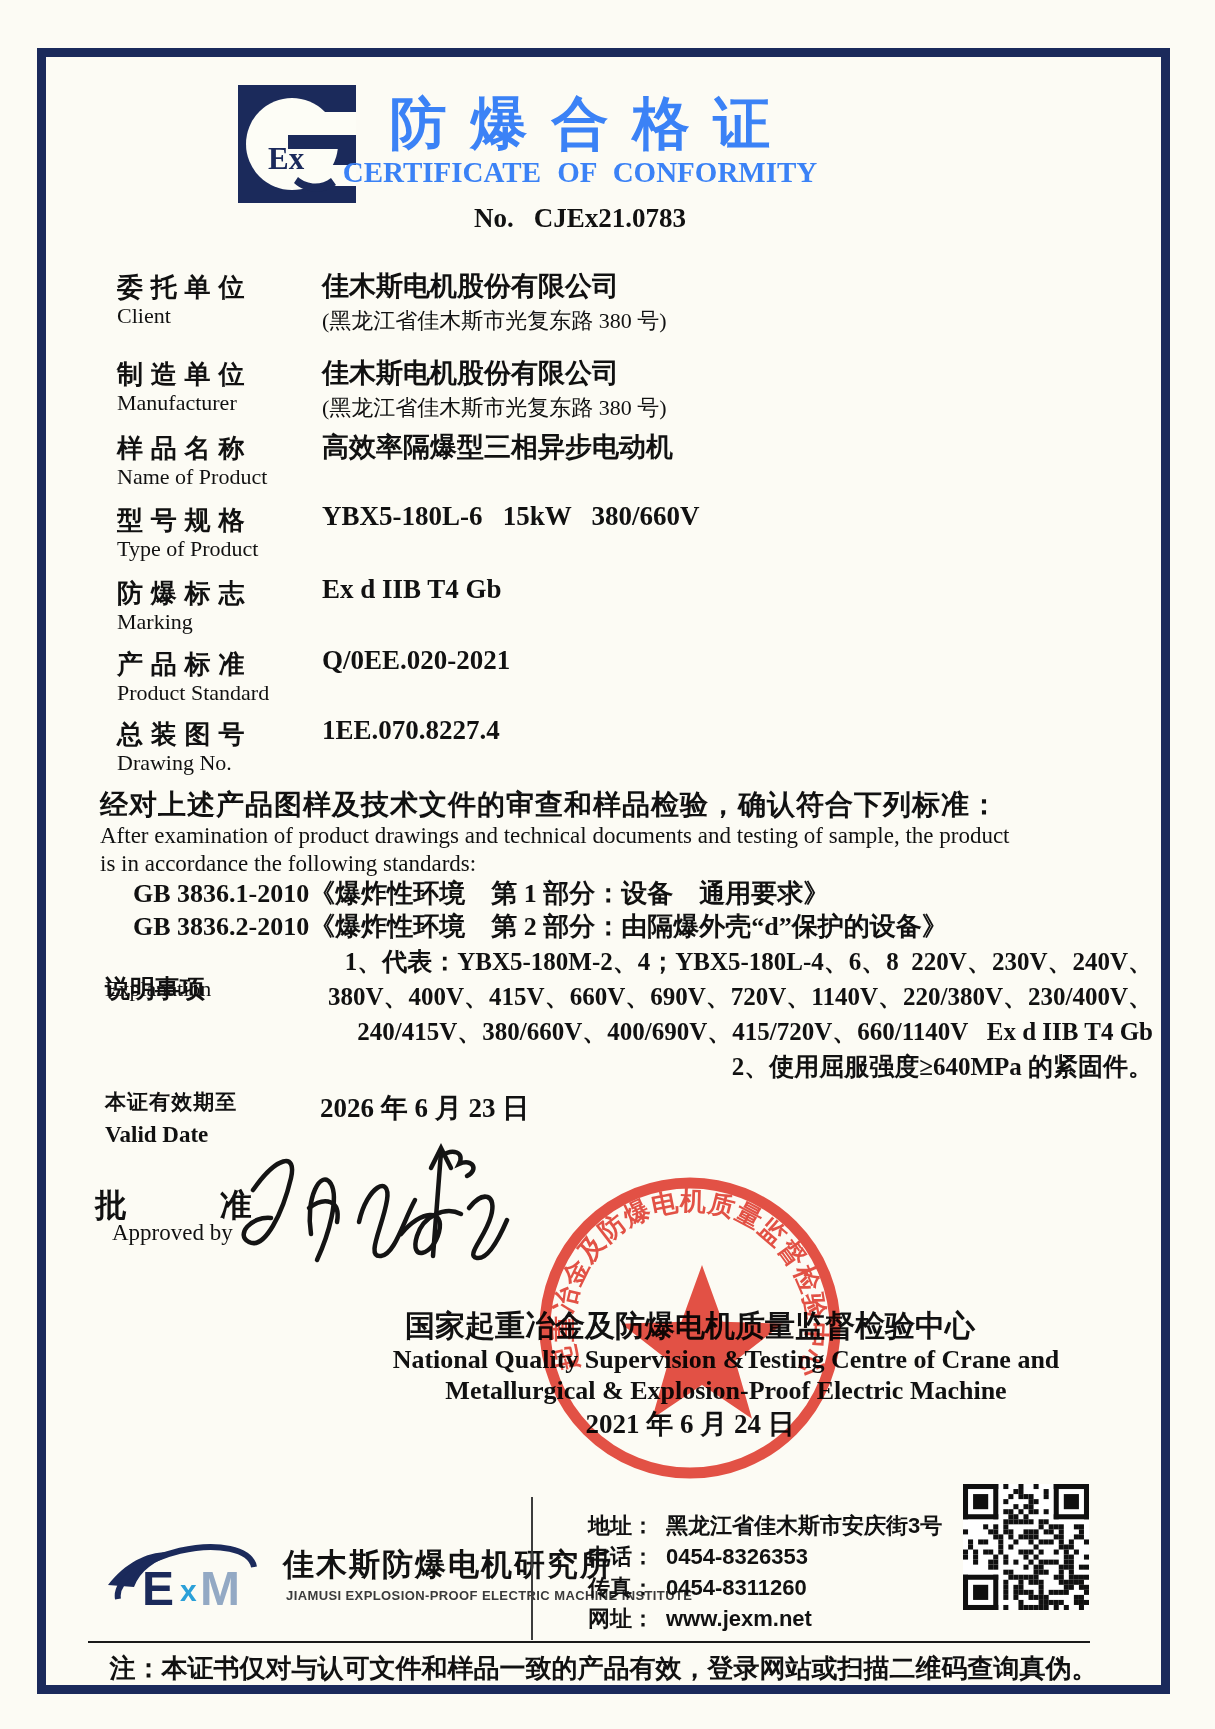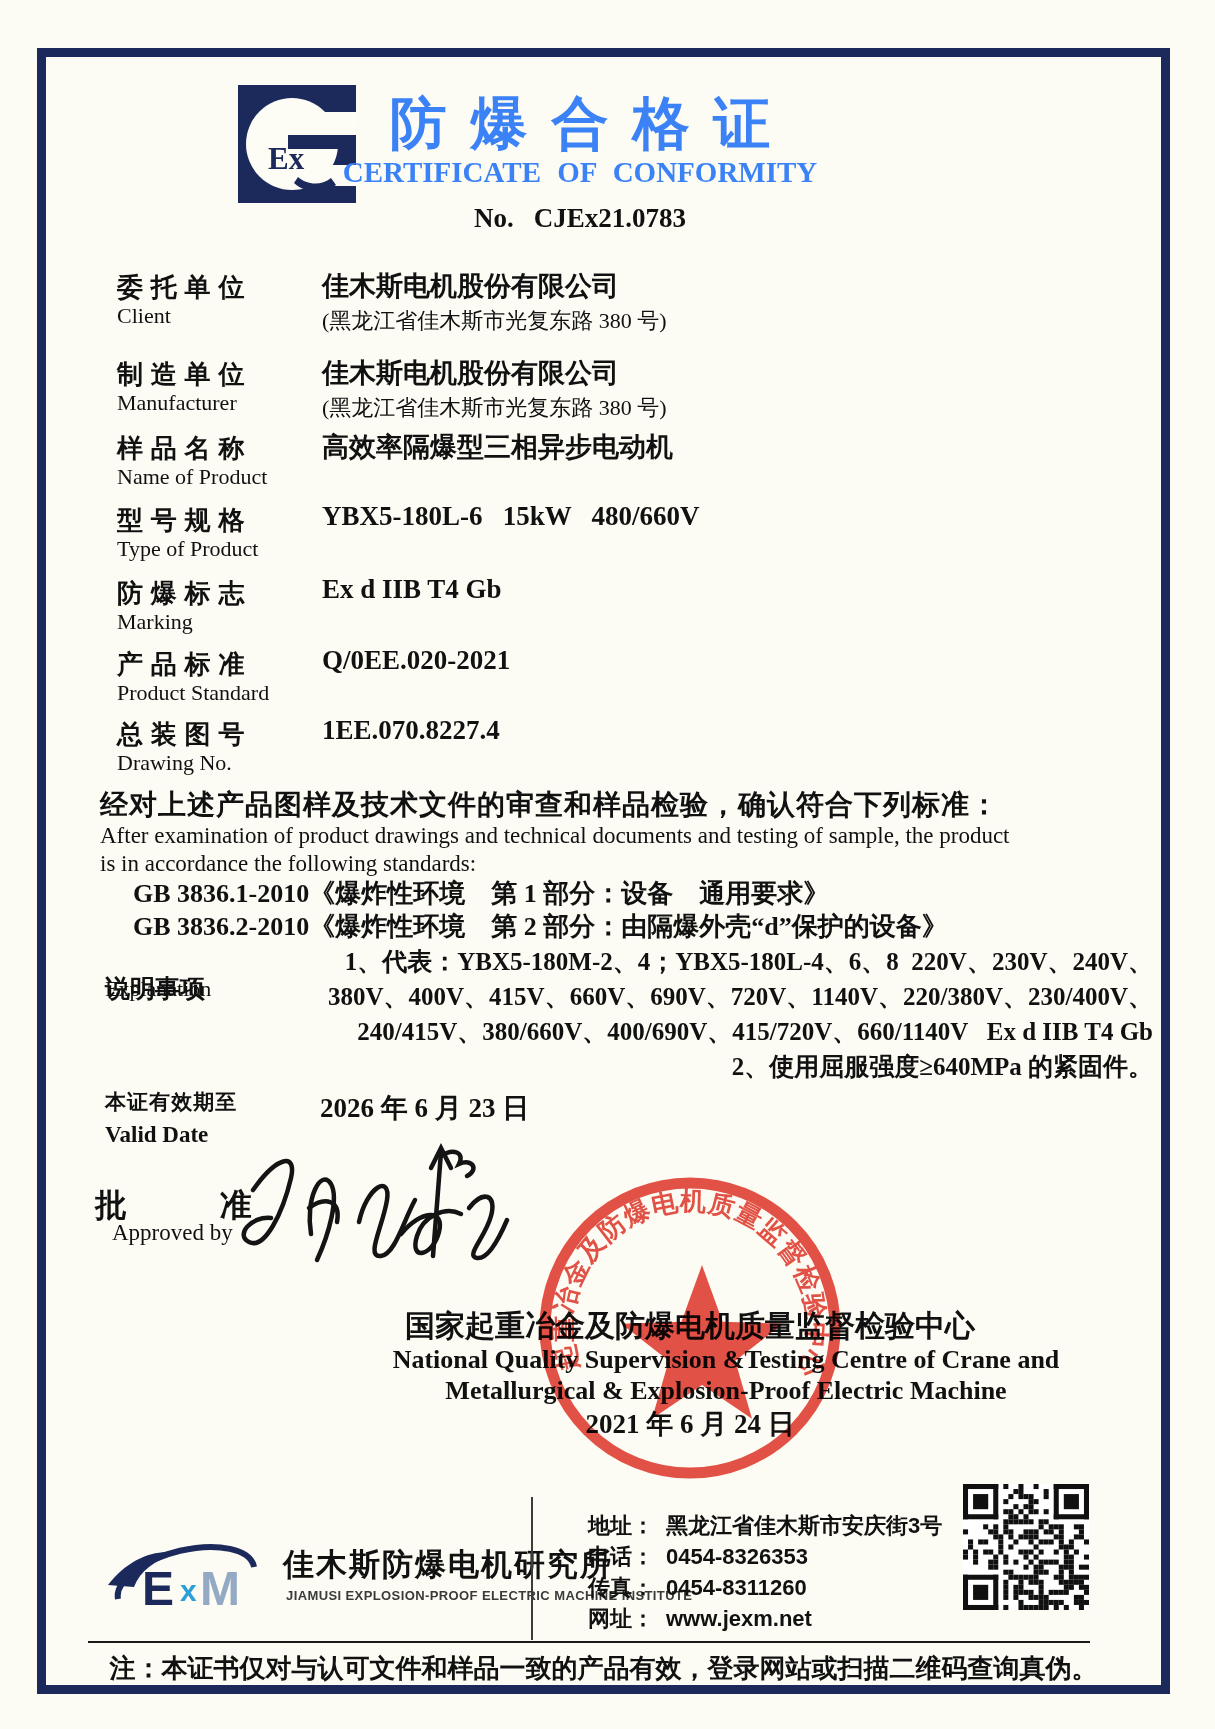--- a/index.html
+++ b/index.html
@@ -94,21 +94,21 @@
     <div class="fvalue-s">(黑龙江省佳木斯市光复东路 380 号)</div>
   </div>
   <div class="frow" style="top:431px">
     <div class="flabel-cn">样品名称</div>
     <div class="flabel-en">Name of Product</div>
     <div class="fvalue-v">高效率隔爆型三相异步电动机</div>
   </div>
   <div class="frow lat" style="top:503px">
     <div class="flabel-cn">型号规格</div>
     <div class="flabel-en">Type of Product</div>
-    <div class="fvalue-v">YBX5-180L-6   15kW   480/660V</div>
+    <div class="fvalue-v">YBX5-180L-6   15kW   380/660V</div>
   </div>
   <div class="frow lat" style="top:576px">
     <div class="flabel-cn">防爆标志</div>
     <div class="flabel-en">Marking</div>
     <div class="fvalue-v">Ex d IIB T4 Gb</div>
   </div>
   <div class="frow lat" style="top:647px">
     <div class="flabel-cn">产品标准</div>
     <div class="flabel-en">Product Standard</div>
     <div class="fvalue-v">Q/0EE.020-2021</div>

